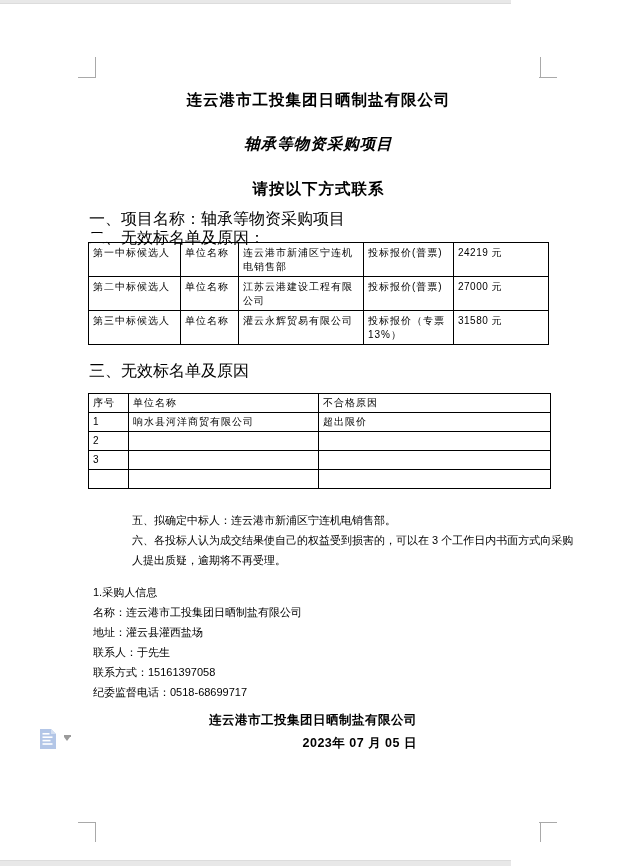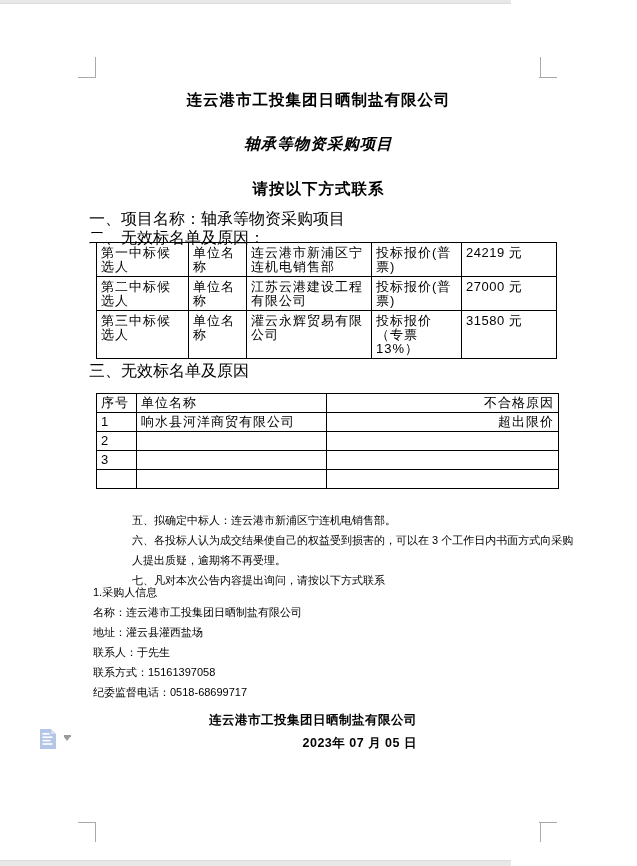--- a/index.html
+++ b/index.html
@@ -22,35 +22,35 @@
   .br-v { left:540px; top:822px; height:18px; } .br-h { left:539px; top:822px; }
 
   .title-line { position:absolute; left:0; width:637px; text-align:center;
                 font-size:15.5px; font-weight:bold; letter-spacing:1px; }
   .t1 { top:90px; } .t2 { top:134px;font-style:italic; } .t3 { top:179px; }
 
   .body-text { position:absolute; left:89px; font-size:16px; line-height:19px; }
   .s1 { top:209px; } .s2 { top:228px; } .s3 { top:361px; }
 
   table { border-collapse:collapse; table-layout:fixed; position:absolute;
-          font-size:13px; letter-spacing:1px;margin-left:8px; }
+          font-size:10px; letter-spacing:1px; }
   td, th { border:1px solid #000; vertical-align:top; padding:3px 4px 2px 4px;
            text-align:left; font-weight:normal; line-height:14px; overflow:hidden; }
 
   #candidates-table { left:88px; top:242px; width:460px; }
   #candidates-table .c1 { width:92px; } #candidates-table .c2 { width:58px; }
   #candidates-table .c3 { width:125px; } #candidates-table .c4 { width:90px; }
   #candidates-table .c5 { width:95px; }
   #candidates-table tr { height:33px; }
   #candidates-table tr:first-child { height:34px; }
   #candidates-table .price { letter-spacing:0.5px; }
 
   #invalid-table { left:88px; top:393px; width:462px; }
   #invalid-table .c1 { width:40px; } #invalid-table .c2 { width:190px; }
-  #invalid-table .c3 { width:232px;text-align:right; }
+  #invalid-table .c3 { width:232px; }
   #invalid-table tr { height:19px; }
   #invalid-table td { padding-top:2px; }
 
   .paras { position:absolute; left:93px; top:510px; width:452px;
            font-size:11px; line-height:20px;margin-left:39px; }
   .contact { position:absolute; left:93px; top:582px; width:452px;
              font-size:11px; line-height:20px; }
 
   .signature { position:absolute; left:100px; right:94px; top:709px;
                text-align:right; font-size:12.5px; font-weight:bold;
@@ -143,21 +143,20 @@
         <td class="c1"></td>
         <td class="c2"></td>
         <td class="c3"></td>
       </tr>
     </tbody>
   </table>
 
   <div class="paras">
     <div>五、拟确定中标人：连云港市新浦区宁连机电销售部。</div>
     <div>六、各投标人认为成交结果使自己的权益受到损害的，可以在 3 个工作日内书面方式向采购人提出质疑，逾期将不再受理。</div>
-    <div>七、凡对本次公告内容提出询问，请按以下方式联系</div>
   </div>
 
   <div class="contact">
     <div>1.采购人信息</div>
     <div>名称：连云港市工投集团日晒制盐有限公司</div>
     <div>地址：灌云县灌西盐场</div>
     <div>联系人：于先生</div>
     <div>联系方式：15161397058</div>
     <div>纪委监督电话：0518-68699717</div>
   </div>

